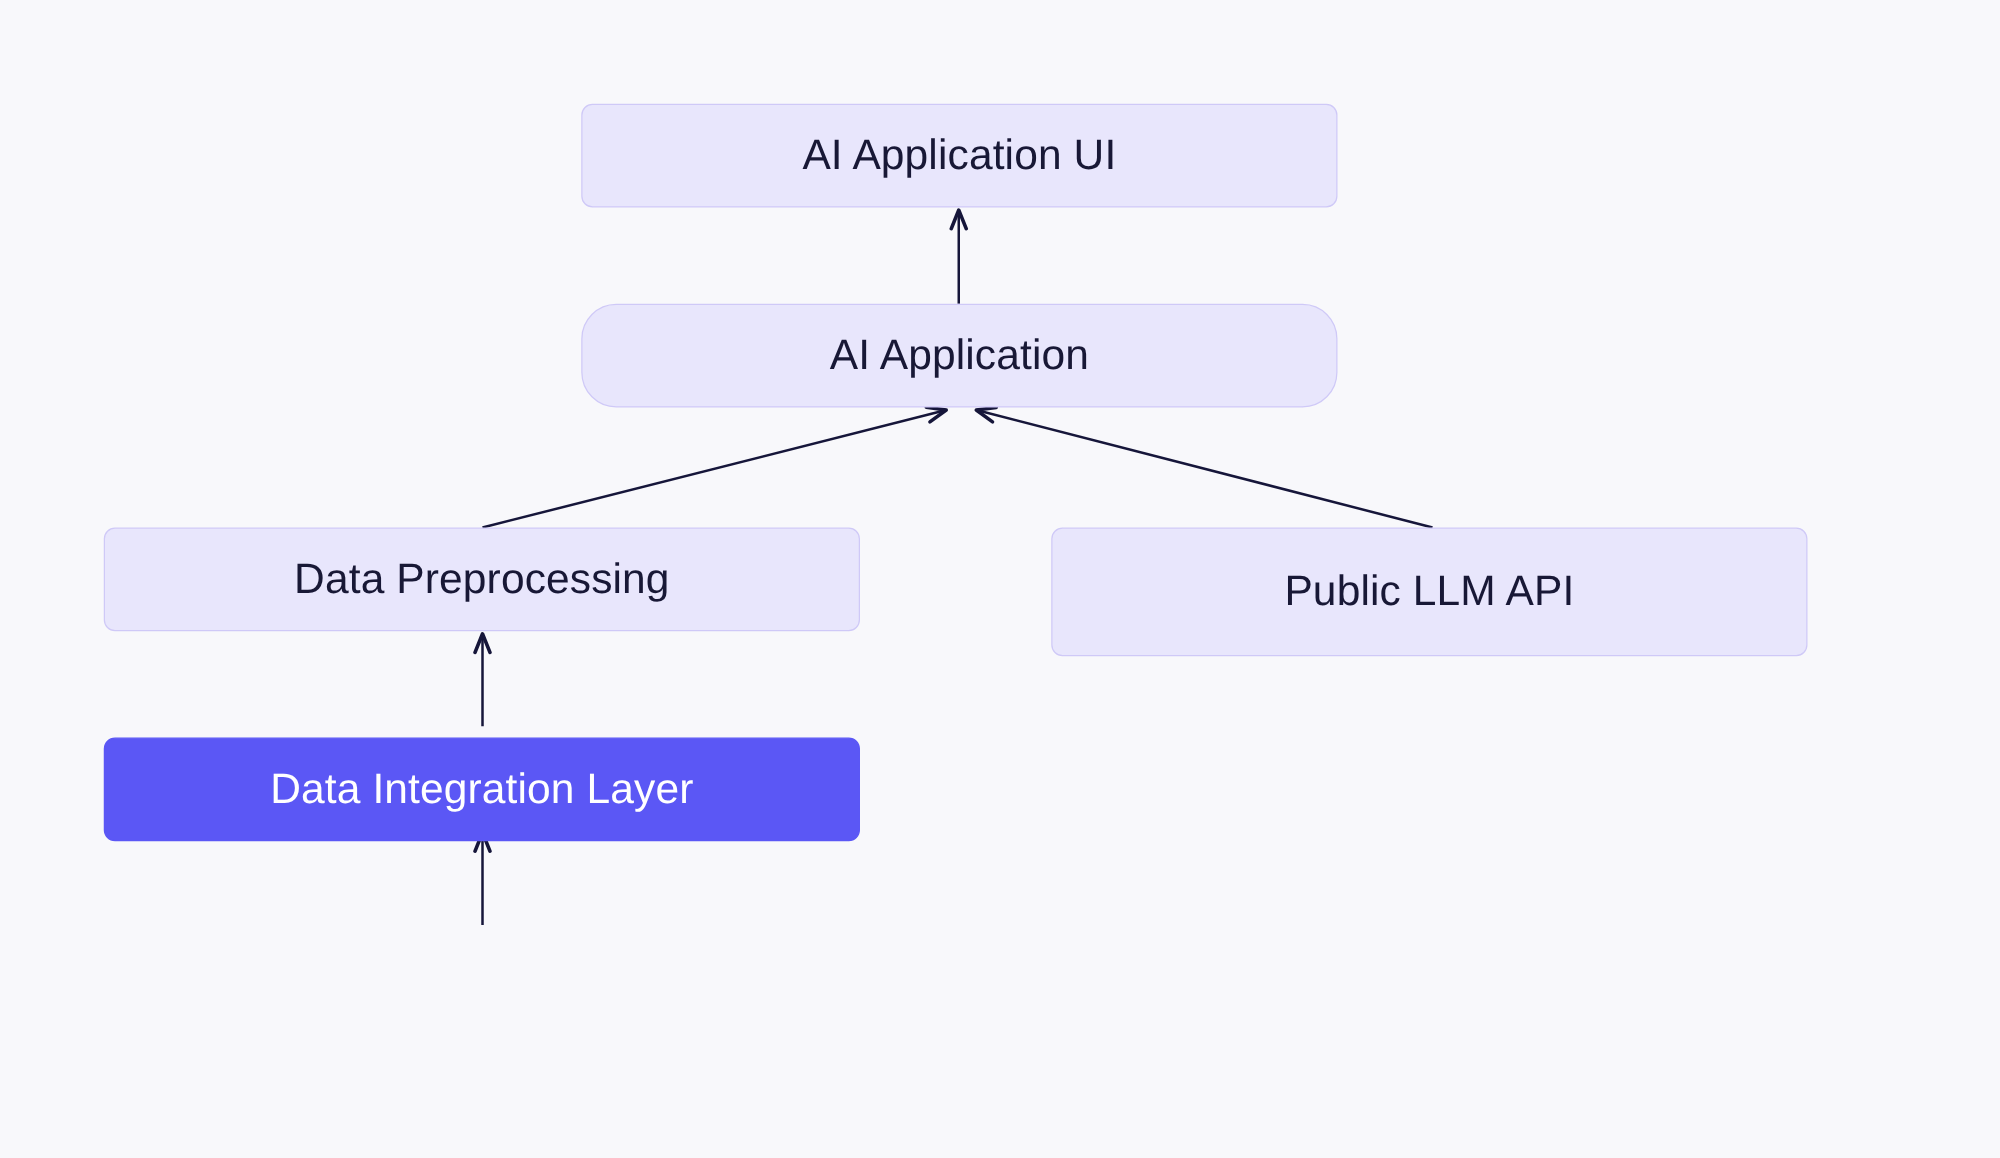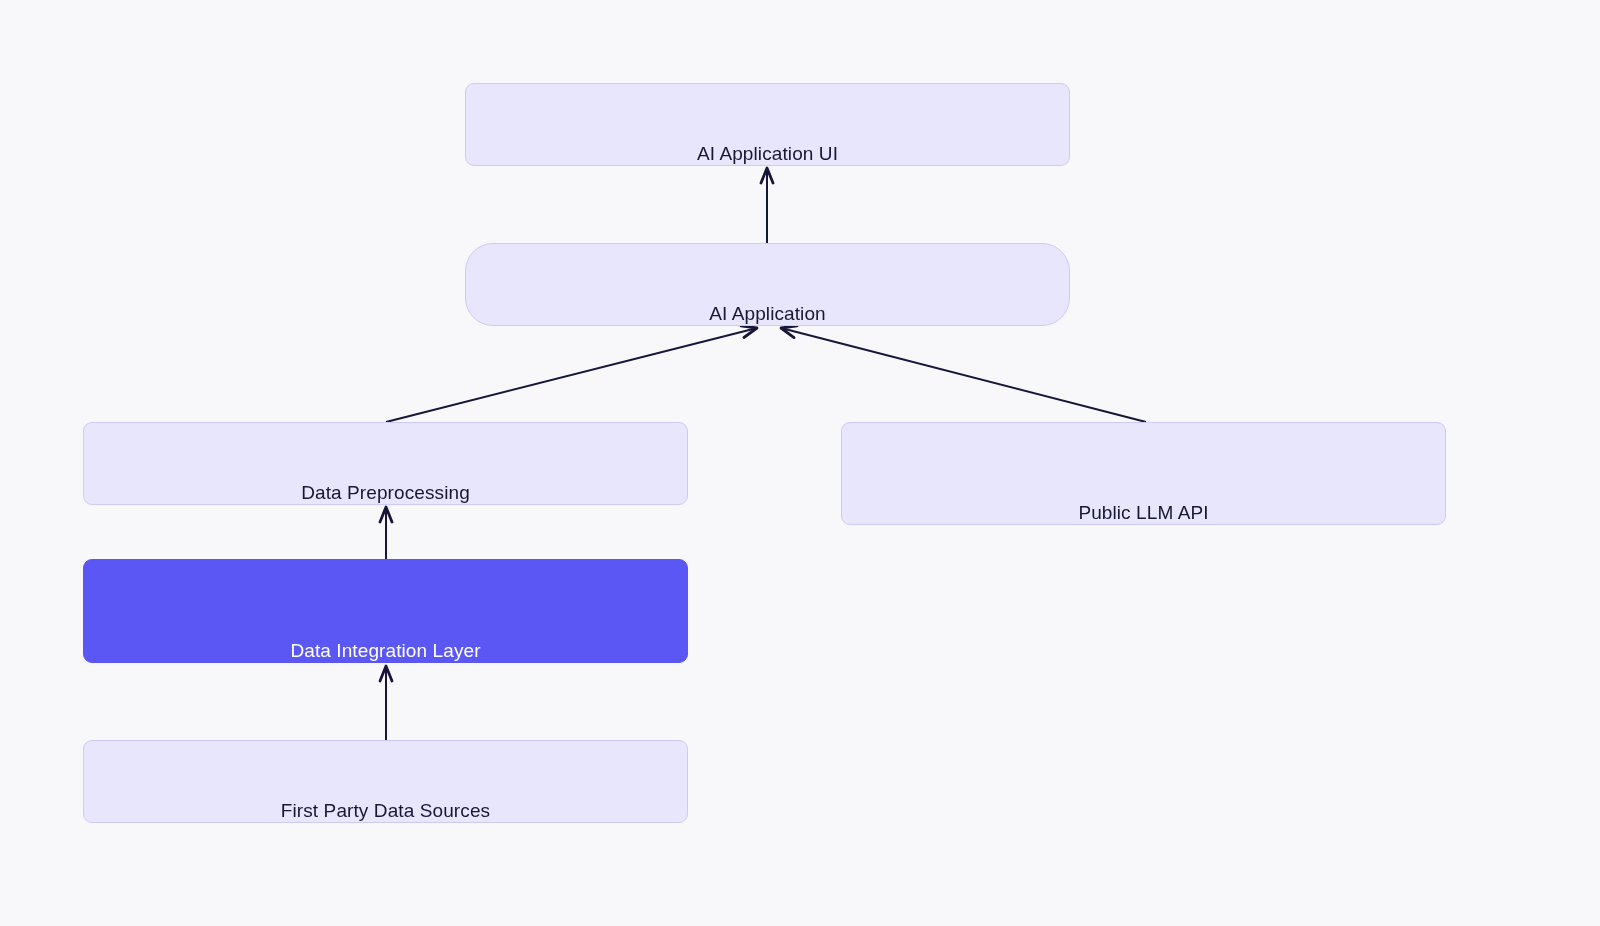--- a/index.html
+++ b/index.html
@@ -27,24 +27,24 @@
     left: 0;
     top: 0;
     width: 1600px;
     height: 926px;
     pointer-events: none;
   }
   .node {
     position: absolute;
     box-sizing: border-box;
     display: flex;
-    align-items: flex-end;
+    align-items: center;
     justify-content: center;
     border-radius: 9px;
-    font-size: 19px;
+    font-size: 34px;
     font-weight: 400;
     letter-spacing: 0.1px;
     white-space: nowrap;
   }
   .node.plain {
     background: #e8e6fc;
     border: 1.5px solid #cfc9f7;
     color: #181836;
   }
   .node.highlight {
@@ -85,21 +85,18 @@
   </div>
 
   <div class="node plain" style="left: 83px; top: 422px; width: 605px; height: 83px;">
     <span class="node-label">Data Preprocessing</span>
   </div>
 
   <div class="node plain" style="left: 841px; top: 422px; width: 605px; height: 103px;">
     <span class="node-label">Public LLM API</span>
   </div>
 
-  <div class="node highlight" style="left: 83px; top: 559px; width: 605px; height: 104px;">
+  <div class="node highlight" style="left: 83px; top: 590px; width: 605px; height: 83px;">
     <span class="node-label">Data Integration Layer</span>
   </div>
 
-  <div class="node plain" style="left: 83px; top: 740px; width: 605px; height: 83px;">
-    <span class="node-label">First Party Data Sources</span>
-  </div>
 
 </div>
 
 </body></html>

